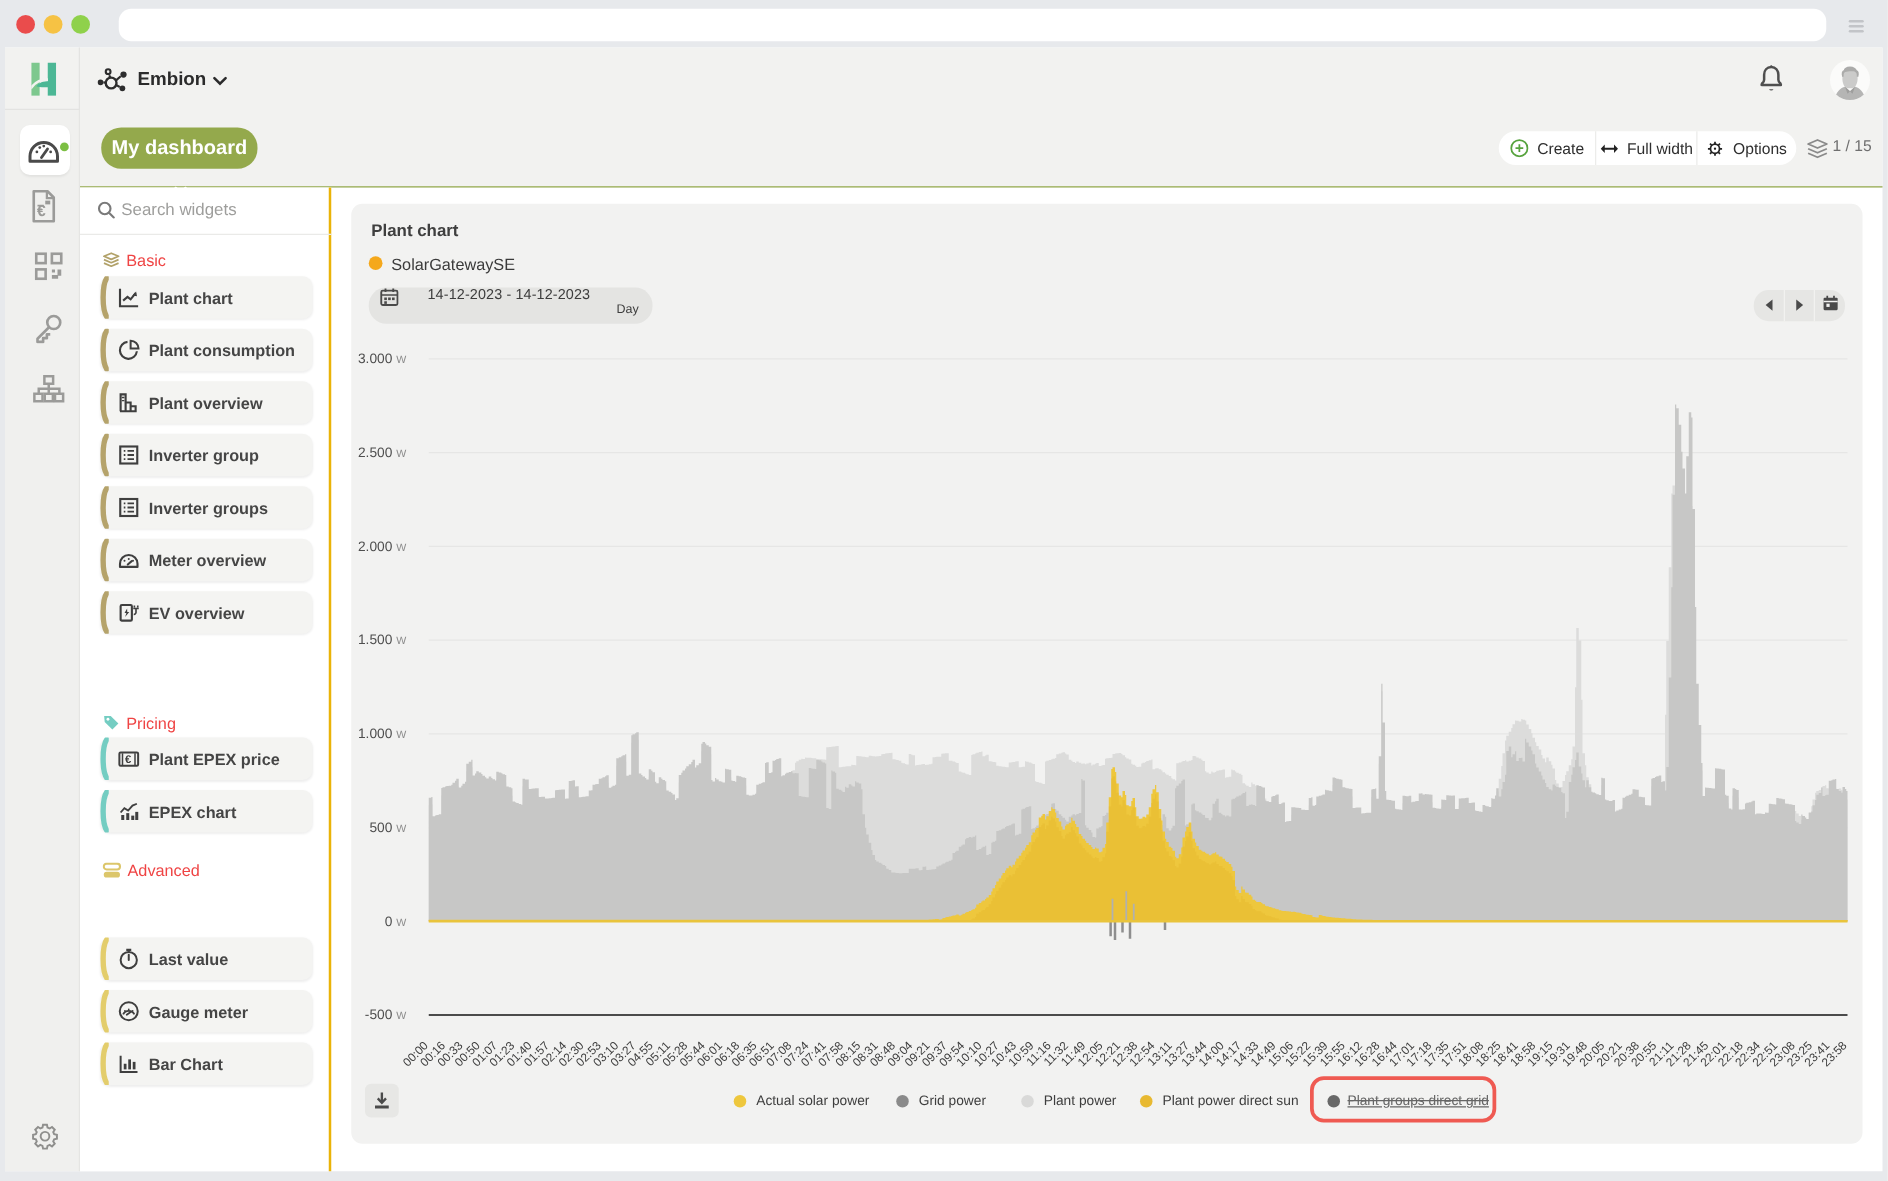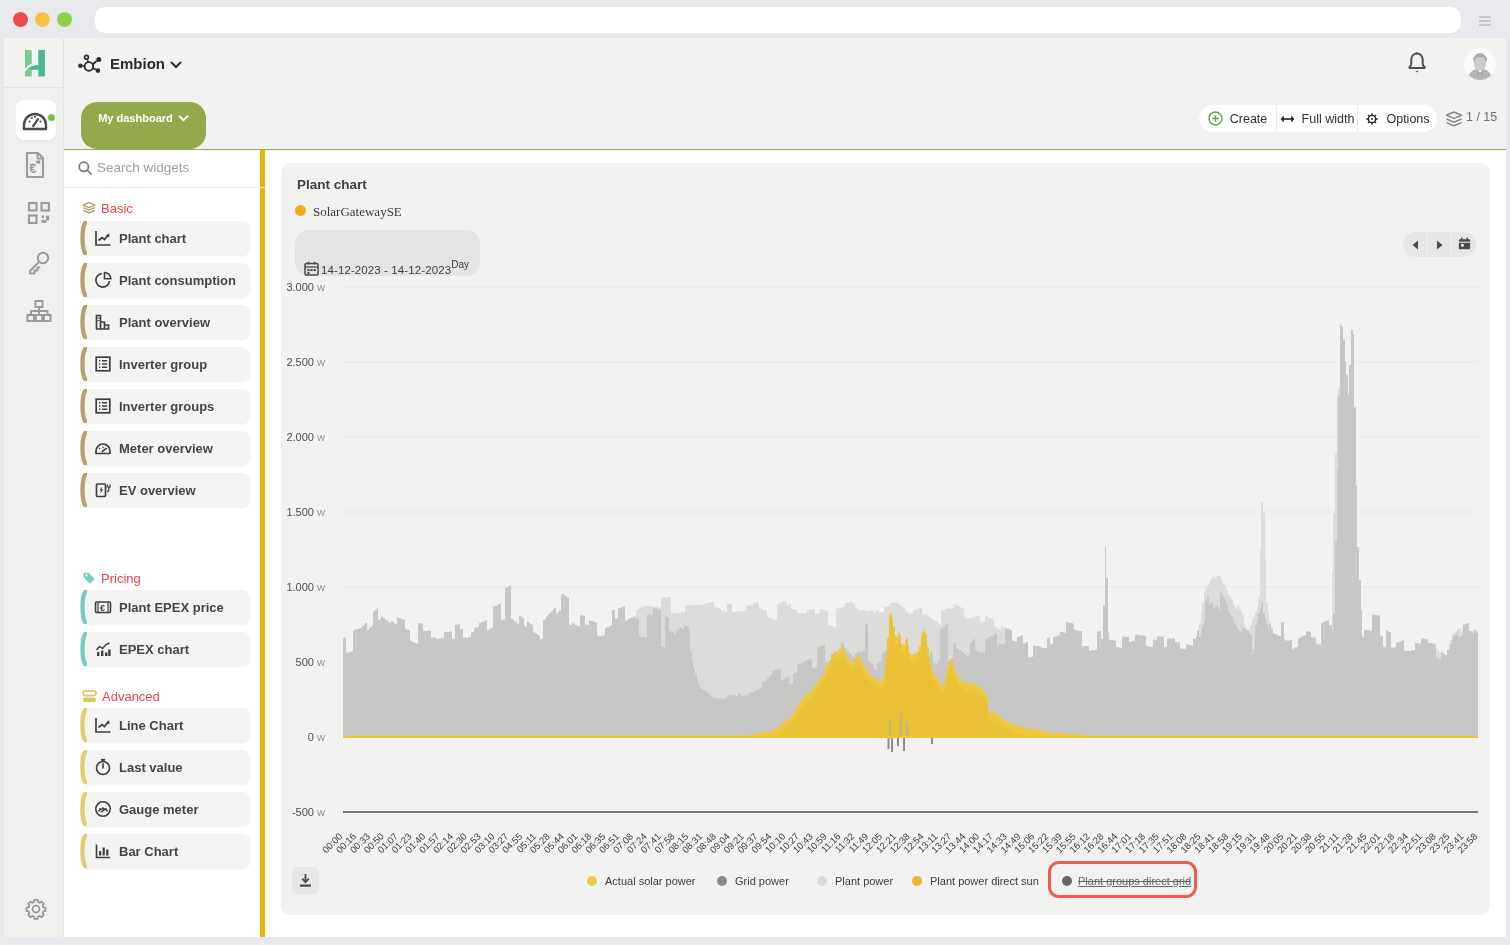--- a/index.html
+++ b/index.html
@@ -9,34 +9,34 @@
 .chrome{position:absolute;left:0;top:0;width:1510px;height:38px;background:#e7e9ec}
 .tl{position:absolute;top:12px;width:15px;height:15px;border-radius:50%}
 .urlbar{position:absolute;left:95px;top:7px;width:1366px;height:26px;background:#fff;border-radius:10px}
 .hamb{position:absolute;left:1479px;width:12px;height:2px;background:#c2c4c8;border-radius:1px}
 
 .win{position:absolute;left:4px;top:38px;width:1502px;height:899px;background:#fff}
 .hdr{position:absolute;left:0;top:0;width:1502px;height:50px;background:#f2f2f0}
 .logocell{position:absolute;left:0;top:0;width:60px;height:50px;border-right:1px solid #e3e3e1;border-bottom:1px solid #e3e3e1}
 .sidebar{position:absolute;left:0;top:50px;width:60px;height:849px;background:#f0f0ee;border-right:1px solid #e5e5e3}
 .toolbar{position:absolute;left:60px;top:50px;width:1442px;height:62px;background:#f2f2f0;border-bottom:1px solid #94a94c}
-.panel{position:absolute;left:60px;top:112px;width:201px;height:787px;background:#fff;border-right:5px solid #eab308}
-.mydash{position:absolute;left:77px;top:64px;width:125px;height:47px;background:#94a94c;border-radius:16px;color:#fff;font-weight:bold;font-size:11px;line-height:33px;text-align:center}
+.panel{position:absolute;left:60px;top:112px;width:201px;height:787px;background:#fff;border-right:2px solid #eab308}
+.mydash{position:absolute;left:77px;top:64px;width:125px;height:33px;background:#94a94c;border-radius:16px;color:#fff;font-weight:bold;font-size:16px;line-height:33px;text-align:center}
 .btngroup{position:absolute;top:67px;height:27px;background:#fff;border-radius:14px;display:flex;align-items:flex-start}
 .btnseg{height:27px;display:flex;align-items:center;justify-content:center;font-size:12.5px;color:#2e2e2e;gap:7px}
 .seg-div{width:1px;height:27px;background:#ececea}
 .srch{position:absolute;left:0;top:0;width:201px;height:38px;border-bottom:1px solid #eaeae8}
 .cat{position:absolute;left:18px;height:16px;display:flex;align-items:center;gap:5px;font-size:13px;color:#ef4444}
 .witem{position:absolute;left:16px;width:170px;height:34px;background:#f4f4f2;border-radius:8px;box-shadow:0 1px 2px rgba(0,0,0,.07);display:flex;align-items:center}
 .witem .acc{position:absolute;left:-1px;top:0;width:8px;height:34px}
 .witem .txt{font-size:13px;font-weight:bold;color:#454545;margin-left:39px;white-space:nowrap}
 .witem .ic{position:absolute;left:14px;top:8px;width:18px;height:18px}
 
 .card{position:absolute;left:277px;top:125px;width:1209px;height:752px;background:#f2f2f1;border-radius:9px}
-.datepill{position:absolute;left:14px;top:67px;height:46px;background:#e4e4e2;border-radius:14px;display:flex;align-items:flex-end;padding:0 11px 0 9px;gap:2px}
+.datepill{position:absolute;left:14px;top:67px;height:29px;background:#e4e4e2;border-radius:14px;display:flex;align-items:flex-start;padding:0 11px 0 9px;gap:23px}
 .navpill{position:absolute;right:14px;top:69px;width:73px;height:25px;background:#e6e6e4;border-radius:12px;display:flex;align-items:center}
 .legend{position:absolute;left:0;top:705px;width:1209px;height:40px;font-size:11px;color:#3d3d3d}
 .ldot{display:inline-block;width:10px;height:10px;border-radius:50%;vertical-align:-1px;margin-right:12px}
 </style>
 </head>
 <body>
 <div class="chrome">
   <div class="tl" style="left:13px;background:#ea4c4c"></div>
   <div class="tl" style="left:35px;background:#f6c244"></div>
   <div class="tl" style="left:57px;background:#8fd14b"></div>
@@ -286,31 +286,20 @@
         </svg>
         <span class="txt">EPEX chart</span>
         <svg class="acc" viewBox="0 0 8 34">
           <path d="M6.5,1.5 C2.5,7 2.5,27 6.5,32.5" stroke="#74cdc2" stroke-width="4.3" fill="none" stroke-linecap="round"></path>
         </svg>
       </div>
     <div class="cat" style="top:538px"><svg width="15" height="13" viewBox="0 0 16 14">
           <rect x="1" y="1" width="14" height="5" rx="2.5" fill="none" stroke="#dcc66a" stroke-width="1.8"></rect>
           <rect x="1" y="8" width="14" height="5" rx="2.5" fill="#dcc66a"></rect>
         </svg>Advanced</div>
-    <div class="witem" style="top:558px">
-        <svg class="ic" viewBox="0 0 18 18">
-          <path d="M2,2 L2,16 L16.5,16" fill="none" stroke="#3f3f3f" stroke-width="1.7"></path>
-          <path d="M4.5,11.5 L8,8.5 L10.5,10.5 L14.5,5.5" fill="none" stroke="#3f3f3f" stroke-width="1.7"></path>
-          <path d="M14.9,4.2 L15.6,8 L11.8,7.4" fill="#3f3f3f" stroke="none"></path>
-        </svg>
-        <span class="txt">Line Chart</span>
-        <svg class="acc" viewBox="0 0 8 34">
-          <path d="M6.5,1.5 C2.5,7 2.5,27 6.5,32.5" stroke="#e3cd6c" stroke-width="4.3" fill="none" stroke-linecap="round"></path>
-        </svg>
-      </div>
     <div class="witem" style="top:600px">
         <svg class="ic" viewBox="0 0 18 18">
           <circle cx="9" cy="10" r="6.5" fill="none" stroke="#3f3f3f" stroke-width="1.6"></circle>
           <path d="M9,10 L9,5.8" stroke="#3f3f3f" stroke-width="1.6" stroke-linecap="round"></path>
           <path d="M7,1.8 L11,1.8" stroke="#3f3f3f" stroke-width="1.8"></path>
           <path d="M9,1.8 L9,3.4" stroke="#3f3f3f" stroke-width="1.6"></path>
         </svg>
         <span class="txt">Last value</span>
         <svg class="acc" viewBox="0 0 8 34">
           <path d="M6.5,1.5 C2.5,7 2.5,27 6.5,32.5" stroke="#e3cd6c" stroke-width="4.3" fill="none" stroke-linecap="round"></path>
@@ -339,21 +328,21 @@
         </svg>
         <span class="txt">Bar Chart</span>
         <svg class="acc" viewBox="0 0 8 34">
           <path d="M6.5,1.5 C2.5,7 2.5,27 6.5,32.5" stroke="#e3cd6c" stroke-width="4.3" fill="none" stroke-linecap="round"></path>
         </svg>
       </div>
   </div>
   <div class="card">
     <div style="position:absolute;left:16px;top:14px;font-size:13.5px;font-weight:bold;color:#3f3f3f">Plant chart</div>
     <div style="position:absolute;left:14px;top:42px;width:11px;height:11px;border-radius:50%;background:#f5a81c"></div>
-    <div style="position:absolute;left:32px;top:41px;font-size:13px;font-family:Liberation Serif, serif;color:#3a3a3a">SolarGatewaySE</div>
+    <div style="position:absolute;left:32px;top:41px;font-size:13px;font-family:Liberation Sans, sans-serif;color:#3a3a3a">SolarGatewaySE</div>
     <div class="datepill">
       <svg width="15" height="15" viewBox="0 0 15 15">
           <rect x="1" y="2.5" width="13" height="11.5" rx="1.2" fill="none" stroke="#4a4a4a" stroke-width="1.5"></rect>
           <path d="M1,6 L14,6" stroke="#4a4a4a" stroke-width="1.3"></path>
           <path d="M4.4,0.8 L4.4,3.6 M10.6,0.8 L10.6,3.6" stroke="#4a4a4a" stroke-width="1.5"></path>
           <rect x="3.4" y="8" width="2.1" height="2.1" fill="#4a4a4a"></rect>
           <rect x="6.5" y="8" width="2.1" height="2.1" fill="#4a4a4a"></rect>
           <rect x="9.6" y="8" width="2.1" height="2.1" fill="#4a4a4a"></rect>
           <rect x="3.4" y="11" width="2.1" height="2.1" fill="#4a4a4a"></rect>
         </svg>

